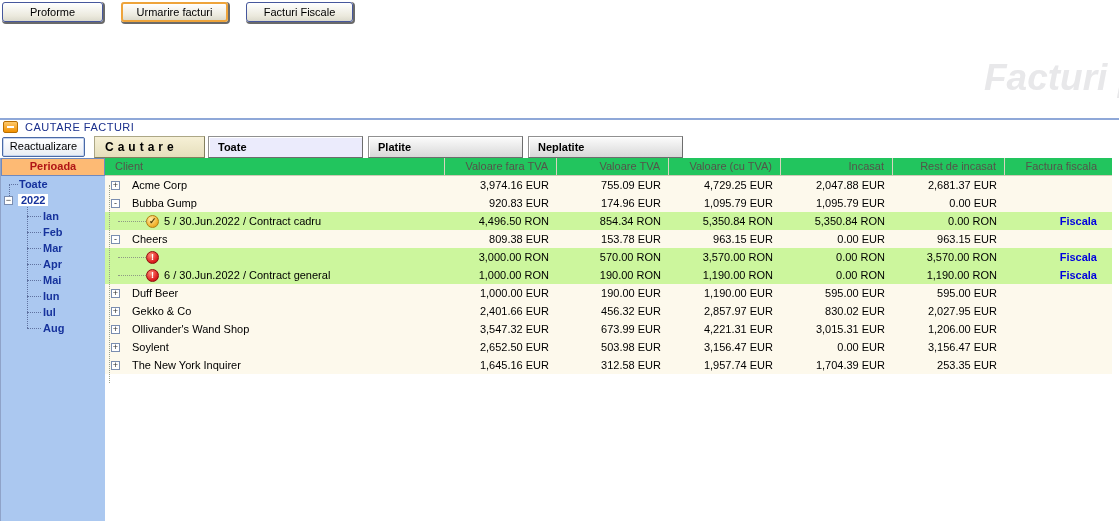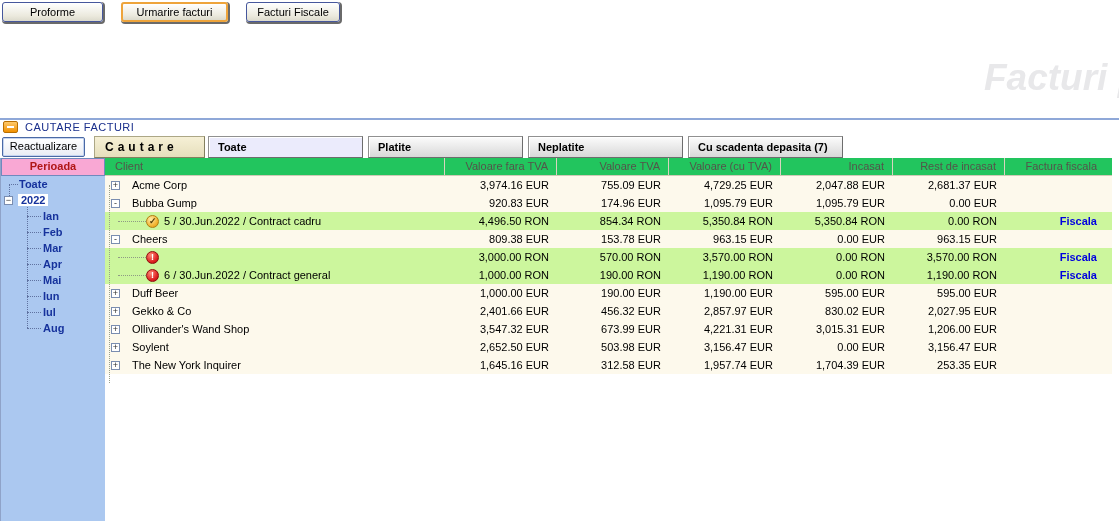--- a/index.html
+++ b/index.html
@@ -51,21 +51,21 @@
     border:1px solid #909090;border-right-color:#6d6d6d;border-bottom-color:#6d6d6d;
     background:linear-gradient(#fcfcfc,#d8d8d8);box-shadow:inset 1px 1px 0 #ffffff;
   }
   .ftab.selected{background:#ebebfc;}
   
   #sidebar{
     position:absolute;left:0;top:158px;width:105px;height:363px;
     background:#abc8f0;border-left:1px solid #8fa3c9;box-sizing:border-box;
   }
   #perioada-header{
-    height:18px;box-sizing:border-box;background:#f9a8d4;border:1px solid #7089bd;
+    height:18px;box-sizing:border-box;background:#fdba74;border:1px solid #7089bd;
     text-align:center;line-height:15px;font-weight:bold;color:#b01616;
   }
   #tree{position:relative;font-weight:bold;color:#16329c;}
   .tree-item{height:16px;display:flex;align-items:center;position:relative;cursor:pointer;}
   .tree-item.lvl1{padding-left:18px;}
   .tree-item.haskid{padding-left:3px;}
   .tree-item.month{padding-left:42px;}
   .tree-item.lvl1::before{content:"";position:absolute;left:8px;top:8px;width:9px;border-top:1px dotted #5f72a0;}
   .tree-item.month::before{content:"";position:absolute;left:26px;top:8px;width:14px;border-top:1px dotted #5f72a0;}
   .tree-item.haskid::before{display:none;}
@@ -105,38 +105,37 @@
   .paid-check-icon::after{content:"\2713";color:#4d3a08;left:2px;top:1px;}
   .overdue-exclamation-icon{background:radial-gradient(circle at 35% 30%,#ff8a77,#dd2020 65%,#a81010);border:1px solid #8e0d0d;}
   .overdue-exclamation-icon::after{content:"!";color:#ffffff;left:4px;top:1px;}
 </style>
 </head>
 <body>
 
 <div id="toolbar">
     <div class="xp-btn" style="width: 101px;">Proforme</div>
     <div class="xp-btn active" style="width: 107px;">Urmarire facturi</div>
-    <div class="xp-btn" style="width: 94px;">Facturi Fiscale</div>
+    <div class="xp-btn" style="width: 107px;">Facturi Fiscale</div>
   </div>
 
 <div id="watermark">Facturi p</div>
 
 <div id="panel-top-line"></div>
 <div id="panel-header">
   <span id="collapse-box"></span>
   <span id="panel-title">CAUTARE FACTURI</span>
 </div>
 
 <div id="refresh-btn">Reactualizare</div>
 <div id="search-label-box">Cautare</div>
 <div id="filter-tabs">
     <div class="ftab selected">Toate</div>
     <div class="ftab">Platite</div>
     <div class="ftab">Neplatite</div>
-    <div class="ftab">Cu scadenta depasita (7)</div>
   </div>
 
 <div id="sidebar">
   <div id="perioada-header">Perioada</div>
   <div id="tree">
       <div class="s-vline" style="left: 8px; top: 8px; height: 16px;"></div>
       <div class="s-vline" style="left: 26px; top: 26px; height: 126px;"></div>
       <div class="tree-item lvl1">
         <span class="tree-label">Toate</span>
       </div>

